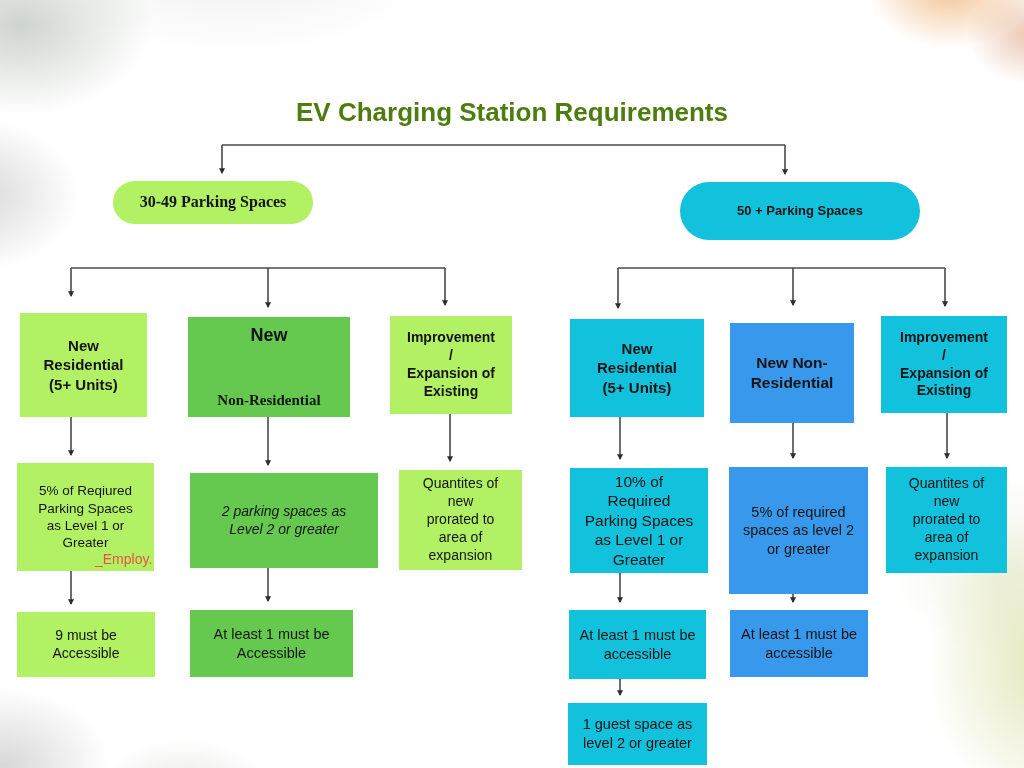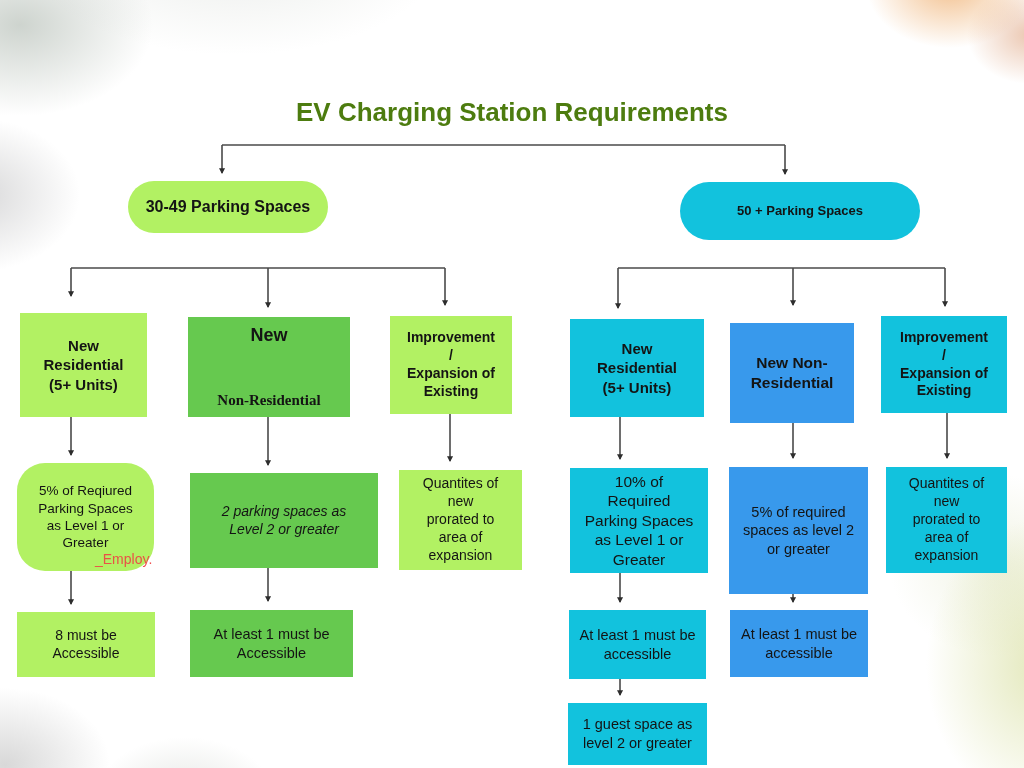--- a/index.html
+++ b/index.html
@@ -83,55 +83,55 @@
   <g>
     <line x1="620" y1="417" x2="620" y2="459" marker-end="url(#ah)"></line>
     <line x1="793" y1="415" x2="793" y2="458" marker-end="url(#ah)"></line>
     <line x1="947" y1="413" x2="947" y2="458" marker-end="url(#ah)"></line>
     <line x1="620" y1="573" x2="620" y2="602" marker-end="url(#ah)"></line>
     <line x1="793" y1="574" x2="793" y2="602" marker-end="url(#ah)"></line>
     <line x1="620" y1="679" x2="620" y2="695" marker-end="url(#ah)"></line>
   </g>
 </svg>
 
-<div class="node pill lime" style="left:128px; top:181px; width:200px; height:52px; font-size:16px;">30-49 Parking Spaces</div>
+<div class="node pill lime" style="left:113px; top:181px; width:200px; height:43px; font-size:16px;font-family:Liberation Serif, serif;">30-49 Parking Spaces</div>
 
 <div class="node lime bold" style="left:20px; top:313px; width:127px; height:104px; font-size:15px;">New
 Residential
 (5+ Units)</div>
 
 <div class="node green bold" style="left:188px; top:317px; width:162px; height:100px; font-size:15px;">
   <div>
     <div style="font-size:18px;">New</div>
     <div style="margin-top:24px;font-family:Liberation Serif, serif;">Non-Residential</div>
   </div>
 </div>
 
 <div class="node lime bold" style="left:390px; top:316px; width:122px; height:98px; font-size:14px;">Improvement
 /
 Expansion of
 Existing</div>
 
-<div class="node lime" style="left:17px; top:463px; width:137px; height:108px; font-size:13.5px;border-radius:28px;">5% of Reqiured
+<div class="node lime" style="left:17px; top:463px; width:137px; height:108px; font-size:13.5px;">5% of Reqiured
 Parking Spaces
 as Level 1 or
 Greater</div>
 
 <div class="watermark">_Employ.</div>
 
 <div class="node green" style="left:190px; top:473px; width:188px; height:95px; font-size:14px;font-style:italic;">2 parking spaces as
 Level 2 or greater</div>
 
 <div class="node lime" style="left:399px; top:470px; width:123px; height:100px; font-size:14px;">Quantites of
 new
 prorated to
 area of
 expansion</div>
 
-<div class="node lime" style="left:17px; top:612px; width:138px; height:65px; font-size:14px;">8 must be
+<div class="node lime" style="left:17px; top:612px; width:138px; height:65px; font-size:14px;">9 must be
 Accessible</div>
 
 <div class="node green" style="left:190px; top:610px; width:163px; height:67px; font-size:14.5px;">At least 1 must be
 Accessible</div>
 
 <div class="node pill cyan" style="left:680px; top:182px; width:240px; height:58px; font-size:13px;text-align:center;">50 + Parking Spaces</div>
 
 <div class="node cyan bold" style="left:570px; top:319px; width:134px; height:98px; font-size:15px;">New
 Residential
 (5+ Units)</div>

